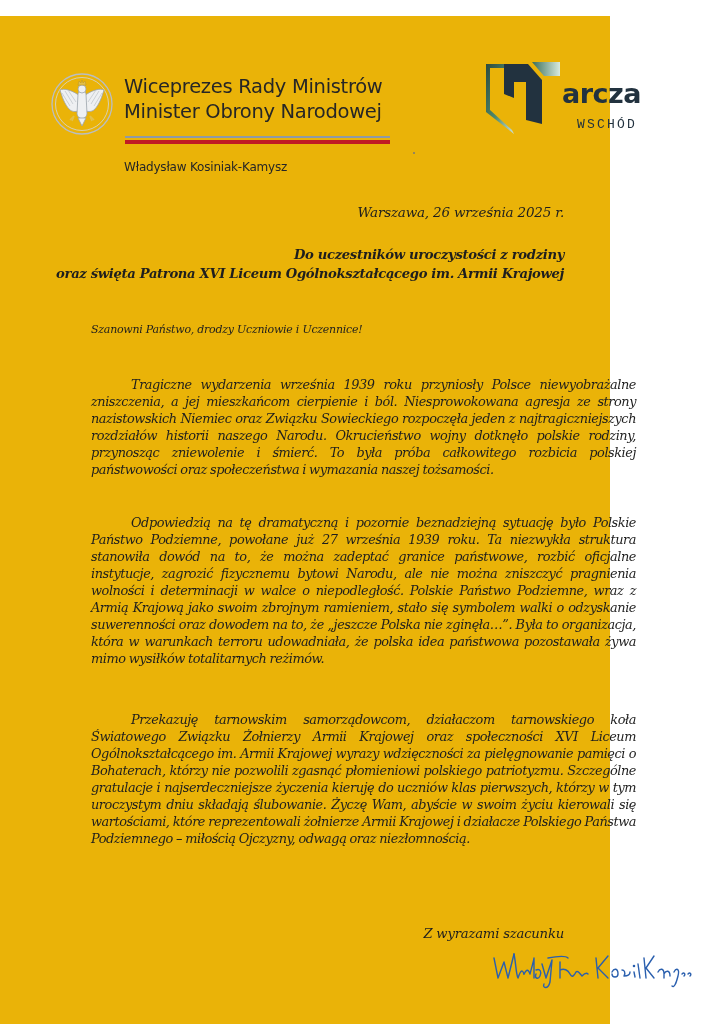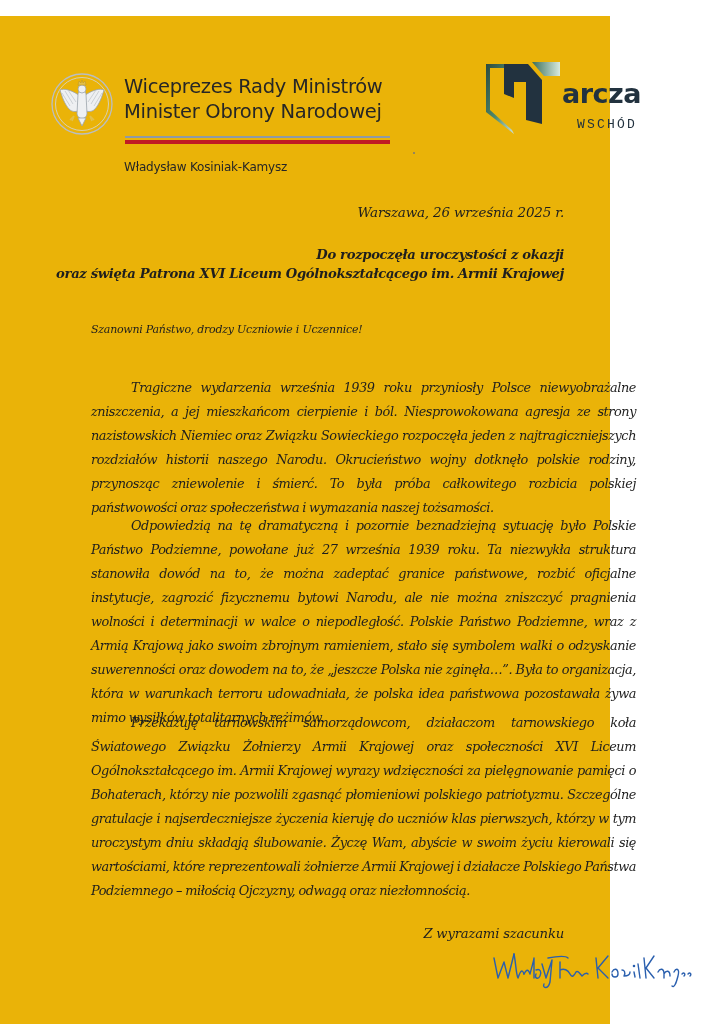--- a/index.html
+++ b/index.html
@@ -18,21 +18,21 @@
   .tarcza-word { position: absolute; left: 562px; top: 62px; font-family: "DejaVu Sans", sans-serif; font-weight: bold; font-size: 27px; color: #22323f; letter-spacing: -0.5px; white-space: nowrap; }
   .tarcza-sub { position: absolute; left: 553px; top: 101px; font-family: Liberation Mono, monospace; font-size: 13px; color: #22323f; letter-spacing: 2.2px; white-space: nowrap; margin-left: 24px; }
 
   
   .it { font-family: "DejaVu Serif", serif; font-style: italic; color: #1e1e1e; margin-top: 11px; }
   .date { position: absolute; right: 46px; top: 177px; font-size: 13.5px; white-space: nowrap; letter-spacing: -0.2px; }
   .address { position: absolute; right: 46px; top: 218px; text-align: right; font-size: 13.2px; line-height: 19px; font-weight: bold; letter-spacing: -0.35px; }
   .address div { white-space: nowrap; }
   .salutation { position: absolute; left: 91px; top: 296px; font-size: 11px; letter-spacing: -0.25px; white-space: nowrap; }
 
-  .para { position: absolute; left: 91px; width: 545px; font-size: 12.9px; line-height: 24px; text-align: justify; text-indent: 40px; letter-spacing: -0.45px; word-spacing: -0.5px; }
+  .para { position: absolute; left: 91px; width: 545px; font-size: 12.9px; line-height: 17px; text-align: justify; text-indent: 40px; letter-spacing: -0.45px; word-spacing: -0.5px; }
   .p1 { top: 349px; }
   .p2 { top: 487px; }
   .p3 { top: 684px; }
 
   .closing { position: absolute; right: 46px; top: 899px; font-size: 13.2px; white-space: nowrap; letter-spacing: -0.2px; }
   .signature { position: absolute; left: 488px; top: 928px; width: 210px; height: 50px; }
   .scan-dot { position: absolute; left: 413px; top: 136px; width: 2px; height: 2px; background: #777; border-radius: 1px; }
 </style>
 </head>
 <body>
@@ -85,21 +85,21 @@
     <path d="M50 4 L78 4 L78 18 L62 18 Z" fill="url(#gTop)"></path>
 
     <path d="M22 6 L46 6 L60 22 L60 66 L44 62 L44 24 L32 24 L32 40 L22 36 Z" fill="#22323f"></path>
   </svg>
   <div class="tarcza-word">arcza</div>
   <div class="tarcza-sub">WSCHÓD</div>
 
   <div class="it date">Warszawa, 26 września 2025 r.</div>
 
   <div class="it address">
-    <div>Do rozpoczęła uroczystości z okazji</div>
+    <div>Do uczestników uroczystości z rodziny</div>
     <div>oraz święta Patrona XVI Liceum Ogólnokształcącego im. Armii Krajowej</div>
   </div>
 
   <div class="it salutation">Szanowni Państwo, drodzy Uczniowie i Uczennice!</div>
 
   <div class="it para p1">Tragiczne wydarzenia września 1939 roku przyniosły Polsce niewyobrażalne zniszczenia, a jej mieszkańcom cierpienie i ból. Niesprowokowana agresja ze strony nazistowskich Niemiec oraz Związku Sowieckiego rozpoczęła jeden z najtragiczniejszych rozdziałów historii naszego Narodu. Okrucieństwo wojny dotknęło polskie rodziny, przynosząc zniewolenie i śmierć. To była próba całkowitego rozbicia polskiej państwowości oraz społeczeństwa i wymazania naszej tożsamości.</div>
   <div class="it para p2">Odpowiedzią na tę dramatyczną i pozornie beznadziejną sytuację było Polskie Państwo Podziemne, powołane już 27 września 1939 roku. Ta niezwykła struktura stanowiła dowód na to, że można zadeptać granice państwowe, rozbić oficjalne instytucje, zagrozić fizycznemu bytowi Narodu, ale nie można zniszczyć pragnienia wolności i determinacji w walce o niepodległość. Polskie Państwo Podziemne, wraz z Armią Krajową jako swoim zbrojnym ramieniem, stało się symbolem walki o odzyskanie suwerenności oraz dowodem na to, że „jeszcze Polska nie zginęła…”. Była to organizacja, która w warunkach terroru udowadniała, że polska idea państwowa pozostawała żywa mimo wysiłków totalitarnych reżimów.</div>
   <div class="it para p3">Przekazuję tarnowskim samorządowcom, działaczom tarnowskiego koła Światowego Związku Żołnierzy Armii Krajowej oraz społeczności XVI Liceum Ogólnokształcącego im. Armii Krajowej wyrazy wdzięczności za pielęgnowanie pamięci o Bohaterach, którzy nie pozwolili zgasnąć płomieniowi polskiego patriotyzmu. Szczególne gratulacje i najserdeczniejsze życzenia kieruję do uczniów klas pierwszych, którzy w tym uroczystym dniu składają ślubowanie. Życzę Wam, abyście w swoim życiu kierowali się wartościami, które reprezentowali żołnierze Armii Krajowej i działacze Polskiego Państwa Podziemnego – miłością Ojczyzny, odwagą oraz niezłomnością.</div>
 
   <div class="it closing">Z wyrazami szacunku</div>

